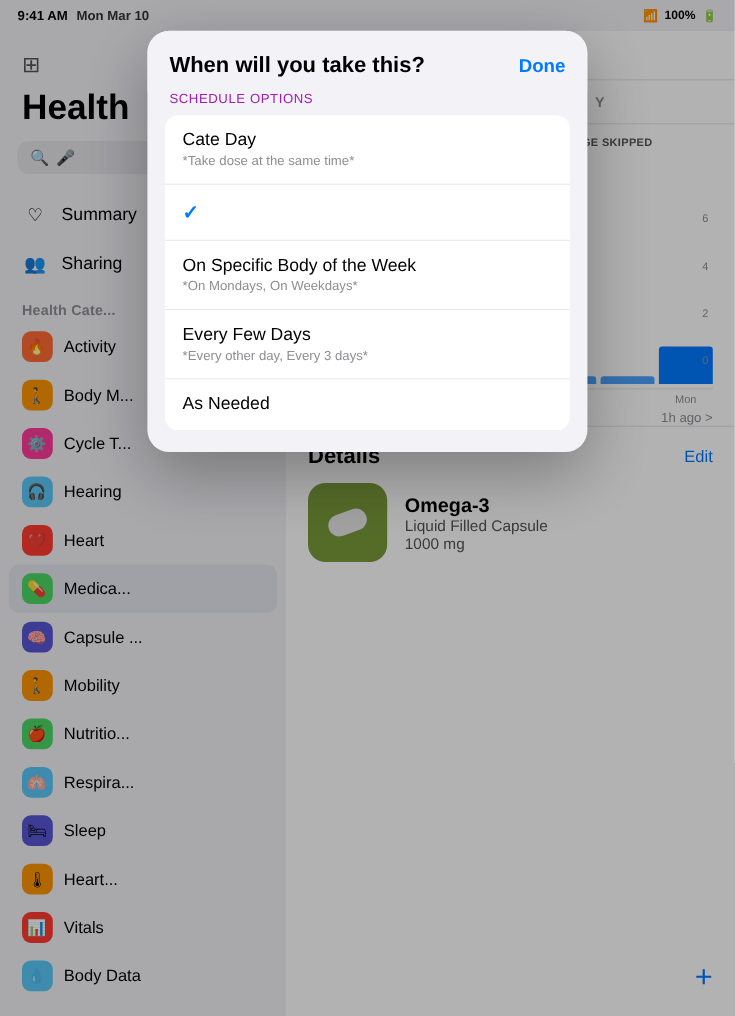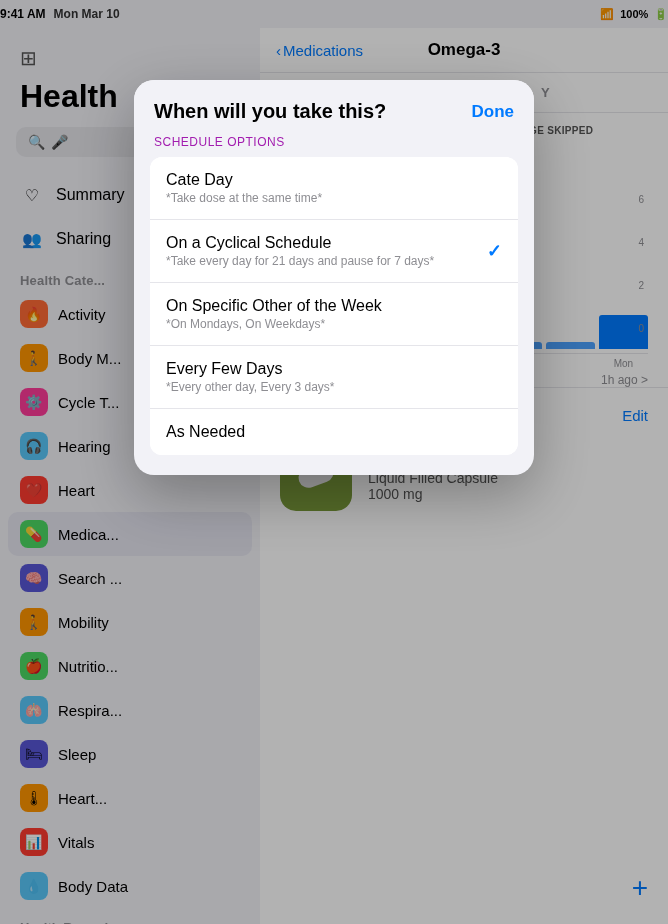--- a/index.html
+++ b/index.html
@@ -15,21 +15,21 @@
 
     
     .status-bar {
       position: absolute;
       top: 0; left: 0; right: 0;
       height: 28px;
       background: #f2f2f7;
       display: flex;
       align-items: center;
       justify-content: space-between;
-      padding: 0 0;
+      padding: 0 16px;
       font-size: 12px;
       font-weight: 600;
       z-index: 100;
     }
     .status-time { font-size: 12px; font-weight: 700; }
     .status-date { font-size: 12px; color: #333; }
     .status-right { display: flex; align-items: center; gap: 6px; font-size: 11px; }
 
     
     .main-layout {
@@ -281,21 +281,21 @@
 
     
     .modal-overlay {
       position: absolute;
       top: 0; left: 0; right: 0; bottom: 0;
       background: rgba(0,0,0,0.3);
       z-index: 200;
       display: flex;
       align-items: flex-start;
       justify-content: center;
-      padding-top: 80px;
+      padding-top: 28px;
     }
 
     .modal {
       background: #f2f2f7;
       border-radius: 20px;
       width: 400px;
       padding: 0;
       overflow: hidden;
       box-shadow: 0 20px 60px rgba(0,0,0,0.3);
     }
@@ -467,21 +467,21 @@
       <div class="category-icon" style="background:#4cd964;">
           <span style="font-size:14px;">💊</span>
         </div>
       <span>Medica...</span>
     </div>
 
     <div class="sidebar-category">
       <div class="category-icon" style="background:#5856d6;">
           <span style="font-size:14px;">🧠</span>
         </div>
-      <span>Search ...</span>
+      <span>Capsule ...</span>
     </div>
 
     <div class="sidebar-category">
       <div class="category-icon" style="background:#ff9500;">
           <span style="font-size:14px;">🚶</span>
         </div>
       <span>Mobility</span>
     </div>
 
     <div class="sidebar-category">
@@ -639,30 +639,26 @@
     <div class="modal-options">
 
       <div class="modal-option">
         <div class="modal-option-content">
           <div class="modal-option-title">Cate Day</div>
           <div class="modal-option-subtitle">*Take dose at the same time*</div>
         </div>
       </div>
 
       <div class="modal-option">
-        <div class="modal-option-content">
-          <div class="modal-option-title">On a Cyclical Schedule</div>
-          <div class="modal-option-subtitle">*Take every day for 21 days and pause for 7 days*</div>
-        </div>
         <div class="modal-check">✓</div>
       </div>
 
       <div class="modal-option">
         <div class="modal-option-content">
-          <div class="modal-option-title">On Specific Other of the Week</div>
+          <div class="modal-option-title">On Specific Body of the Week</div>
           <div class="modal-option-subtitle">*On Mondays, On Weekdays*</div>
         </div>
       </div>
 
       <div class="modal-option">
         <div class="modal-option-content">
           <div class="modal-option-title">Every Few Days</div>
           <div class="modal-option-subtitle">*Every other day, Every 3 days*</div>
         </div>
       </div>

